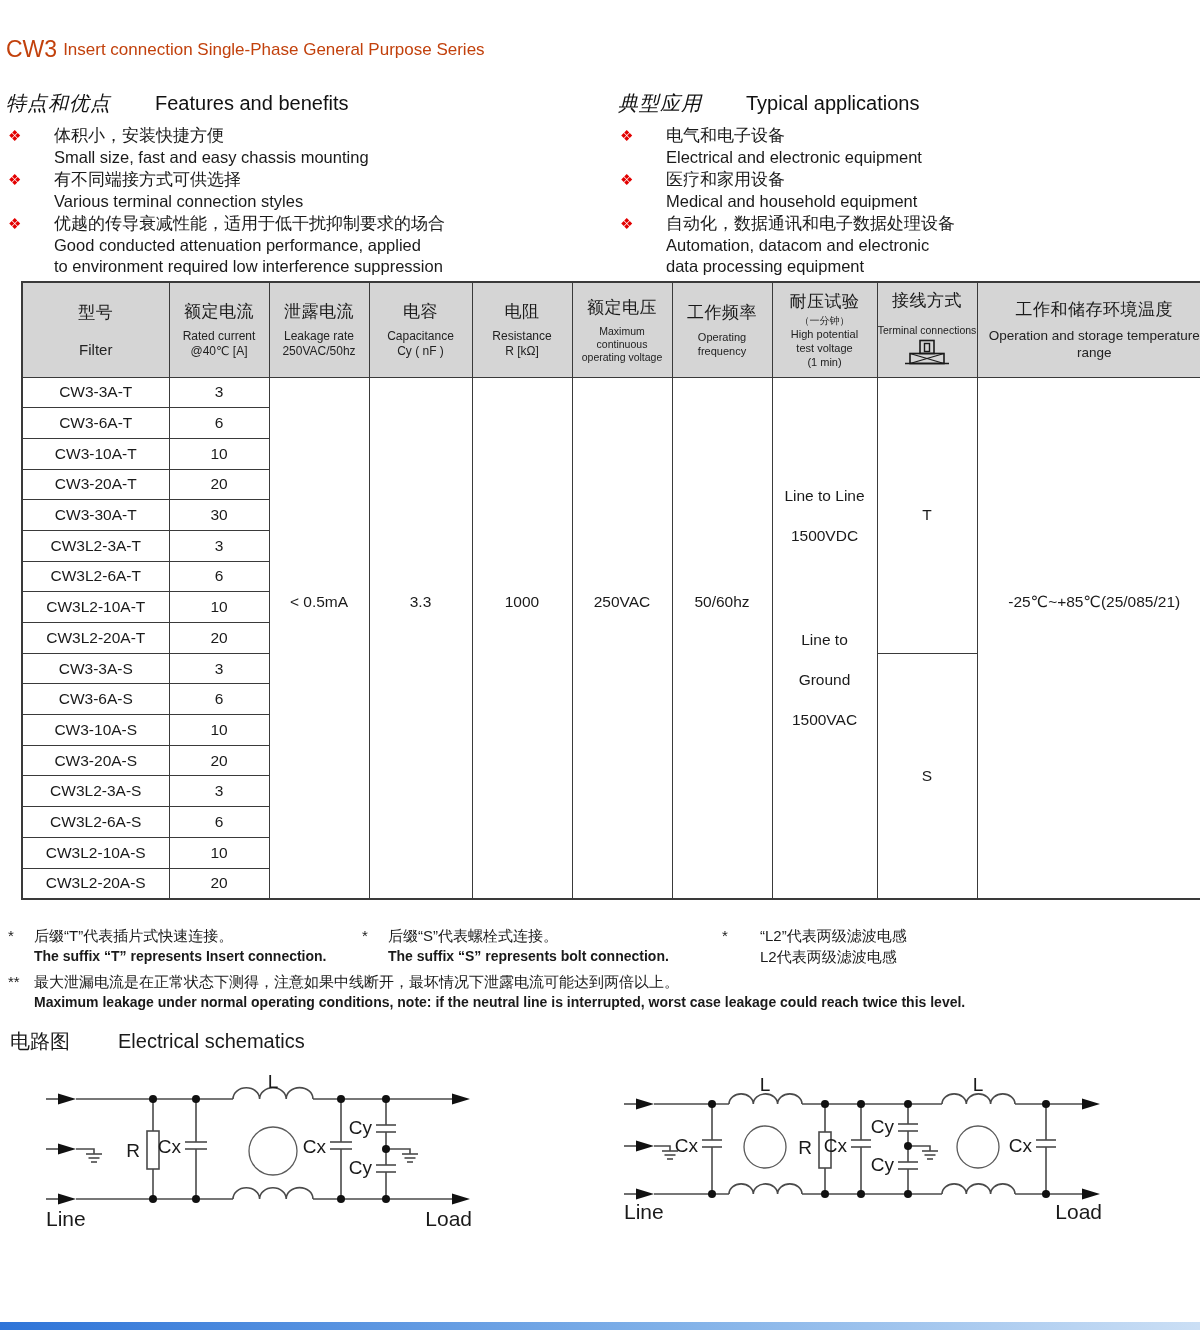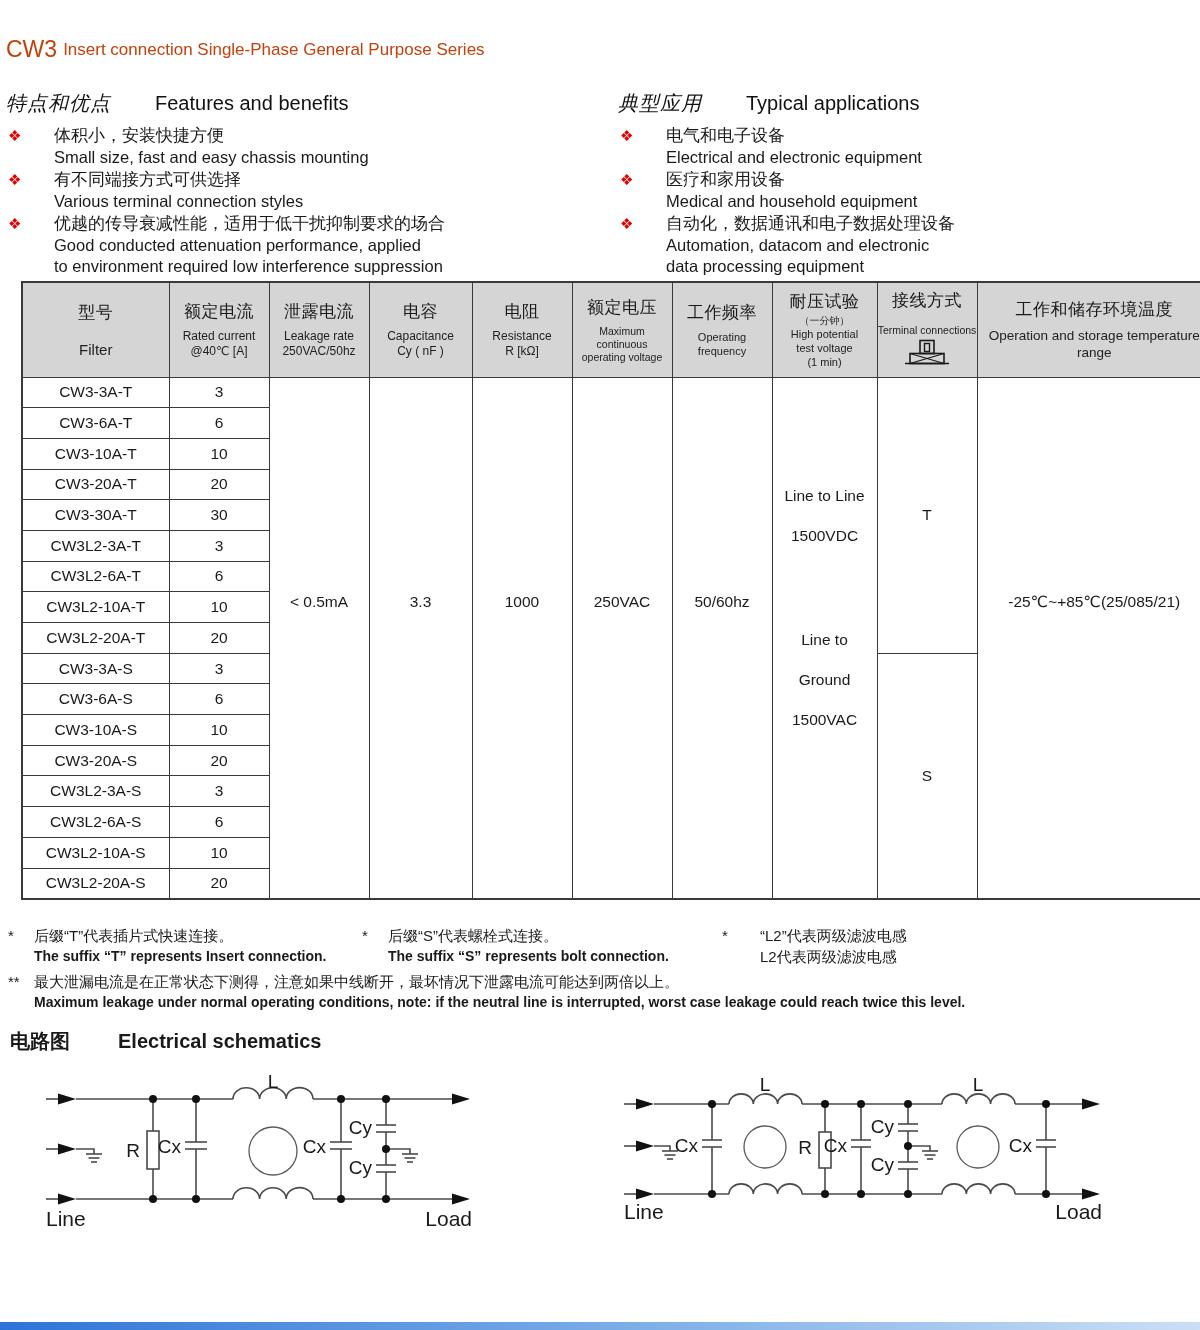--- a/index.html
+++ b/index.html
@@ -43,21 +43,21 @@
   .m-val { margin-bottom:72px; }   
   .hp-wrap { display:flex; flex-direction:column; align-items:center; margin-bottom:60px; }
   .hp-line { line-height:40px; }
   .hp-gap { height:64px; }
   
   .fn { position:absolute; font-size:15px; line-height:21px; }
   .fn .mark { position:absolute; left:0; top:0; }
   .fn .body { padding-left:26px; }
   .fn .en { font-size:14px;font-weight:bold; }
   
-  .schem-head { position:absolute; left:10px; top:1028px; display:flex; align-items:baseline; gap:48px; font-size:20px;font-weight:bold; }
+  .schem-head { position:absolute; left:10px; top:1028px; display:flex; align-items:baseline; gap:48px; font-size:20px; }
   .schem { position:absolute; top:1074px; }
   .schem.s-left { left:28px; }
   .schem.s-right { left:612px; }
   .schem svg { display:block; }
   .cap { position:absolute; top:1327px; font-size:15px; text-align:right;text-decoration:underline; }
   .cap.c-left { left:28px; width:472px; }
   .cap.c-right { left:612px; width:524px; }
   
   .footer-bar { position:absolute; left:0; bottom:0; width:1200px; height:8px;
     background:linear-gradient(90deg,#2E74D8 0%,#7FB0E8 55%,#CBDFF5 100%); }

